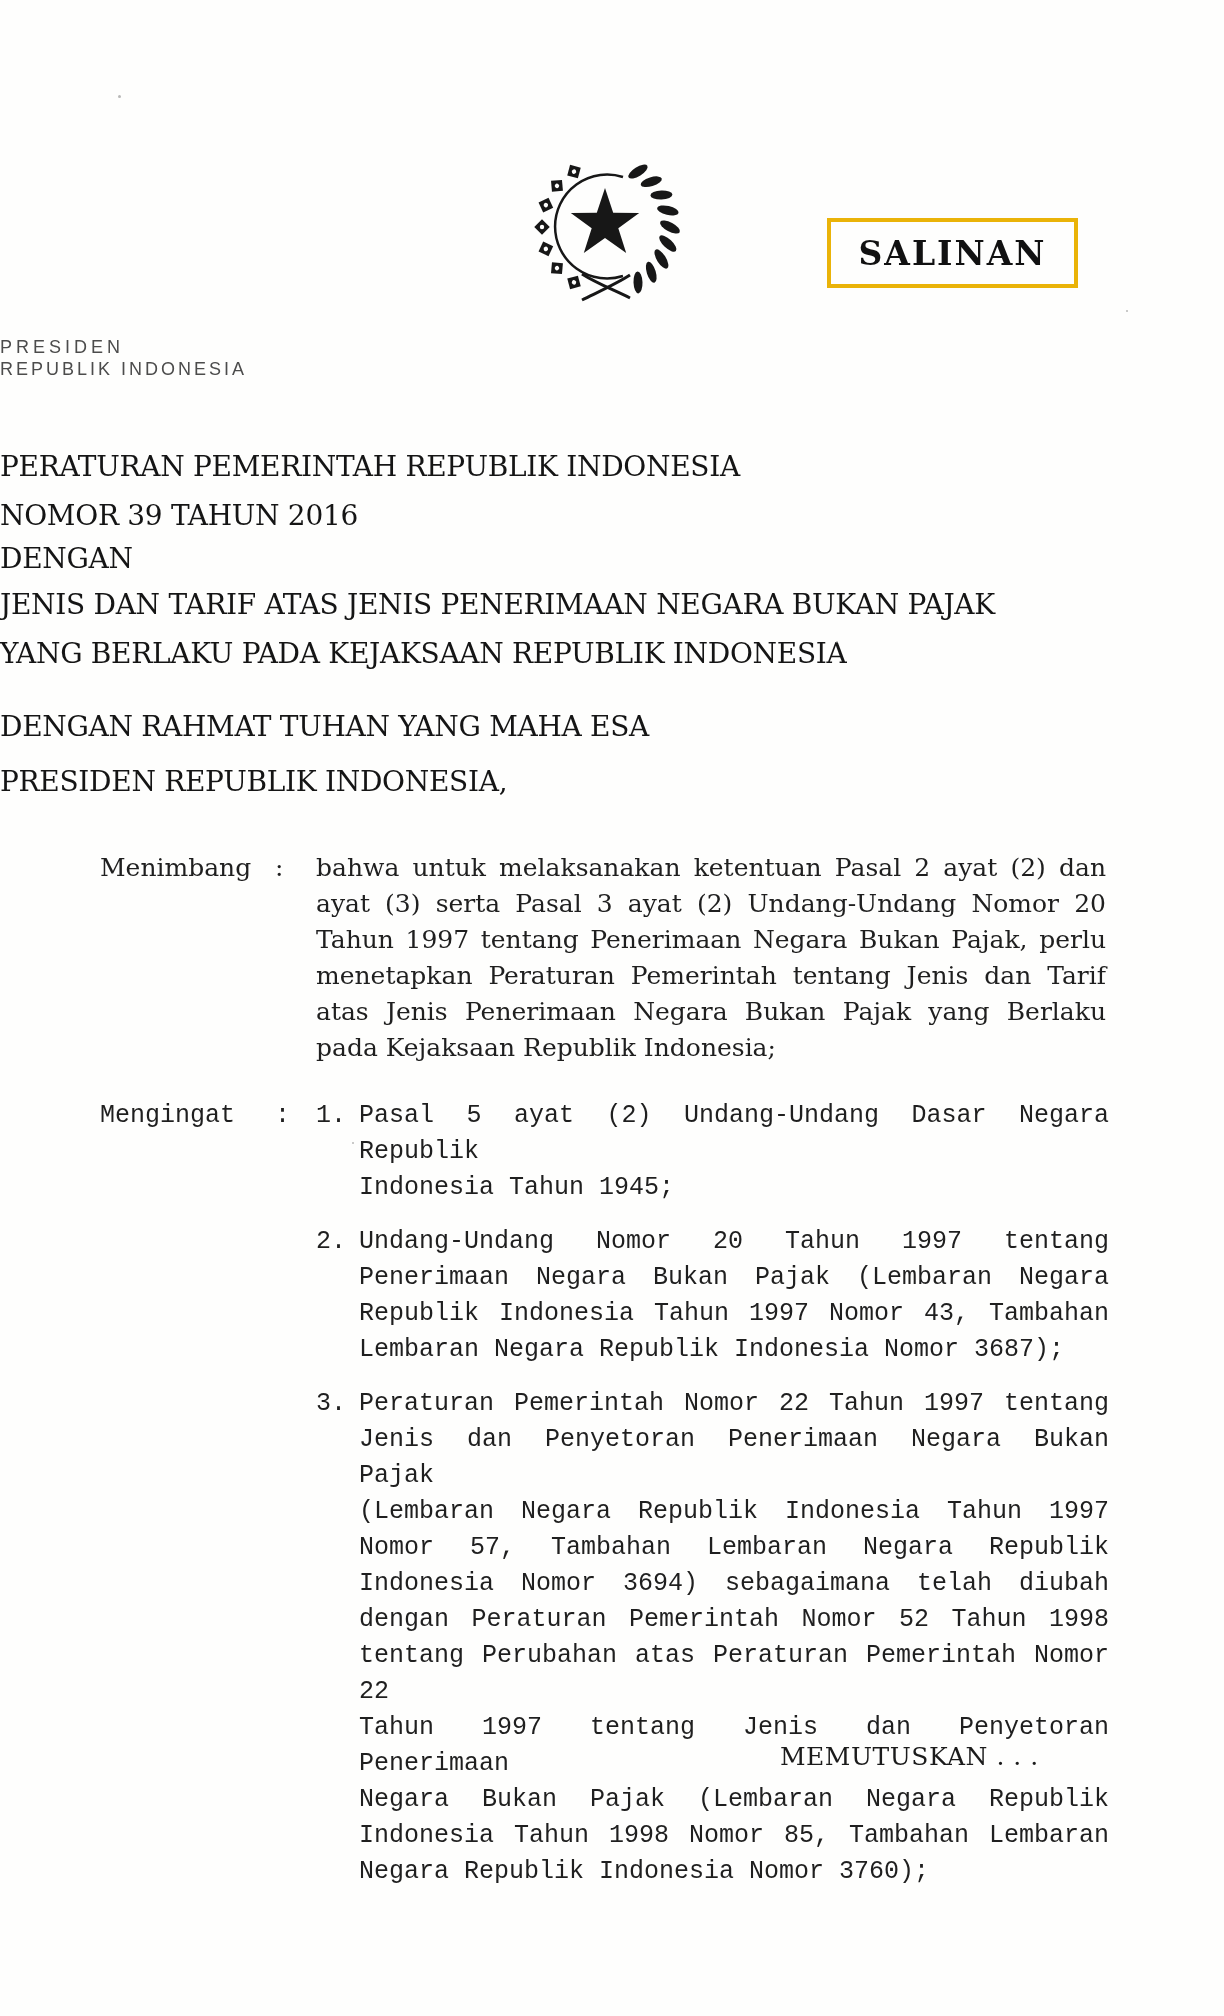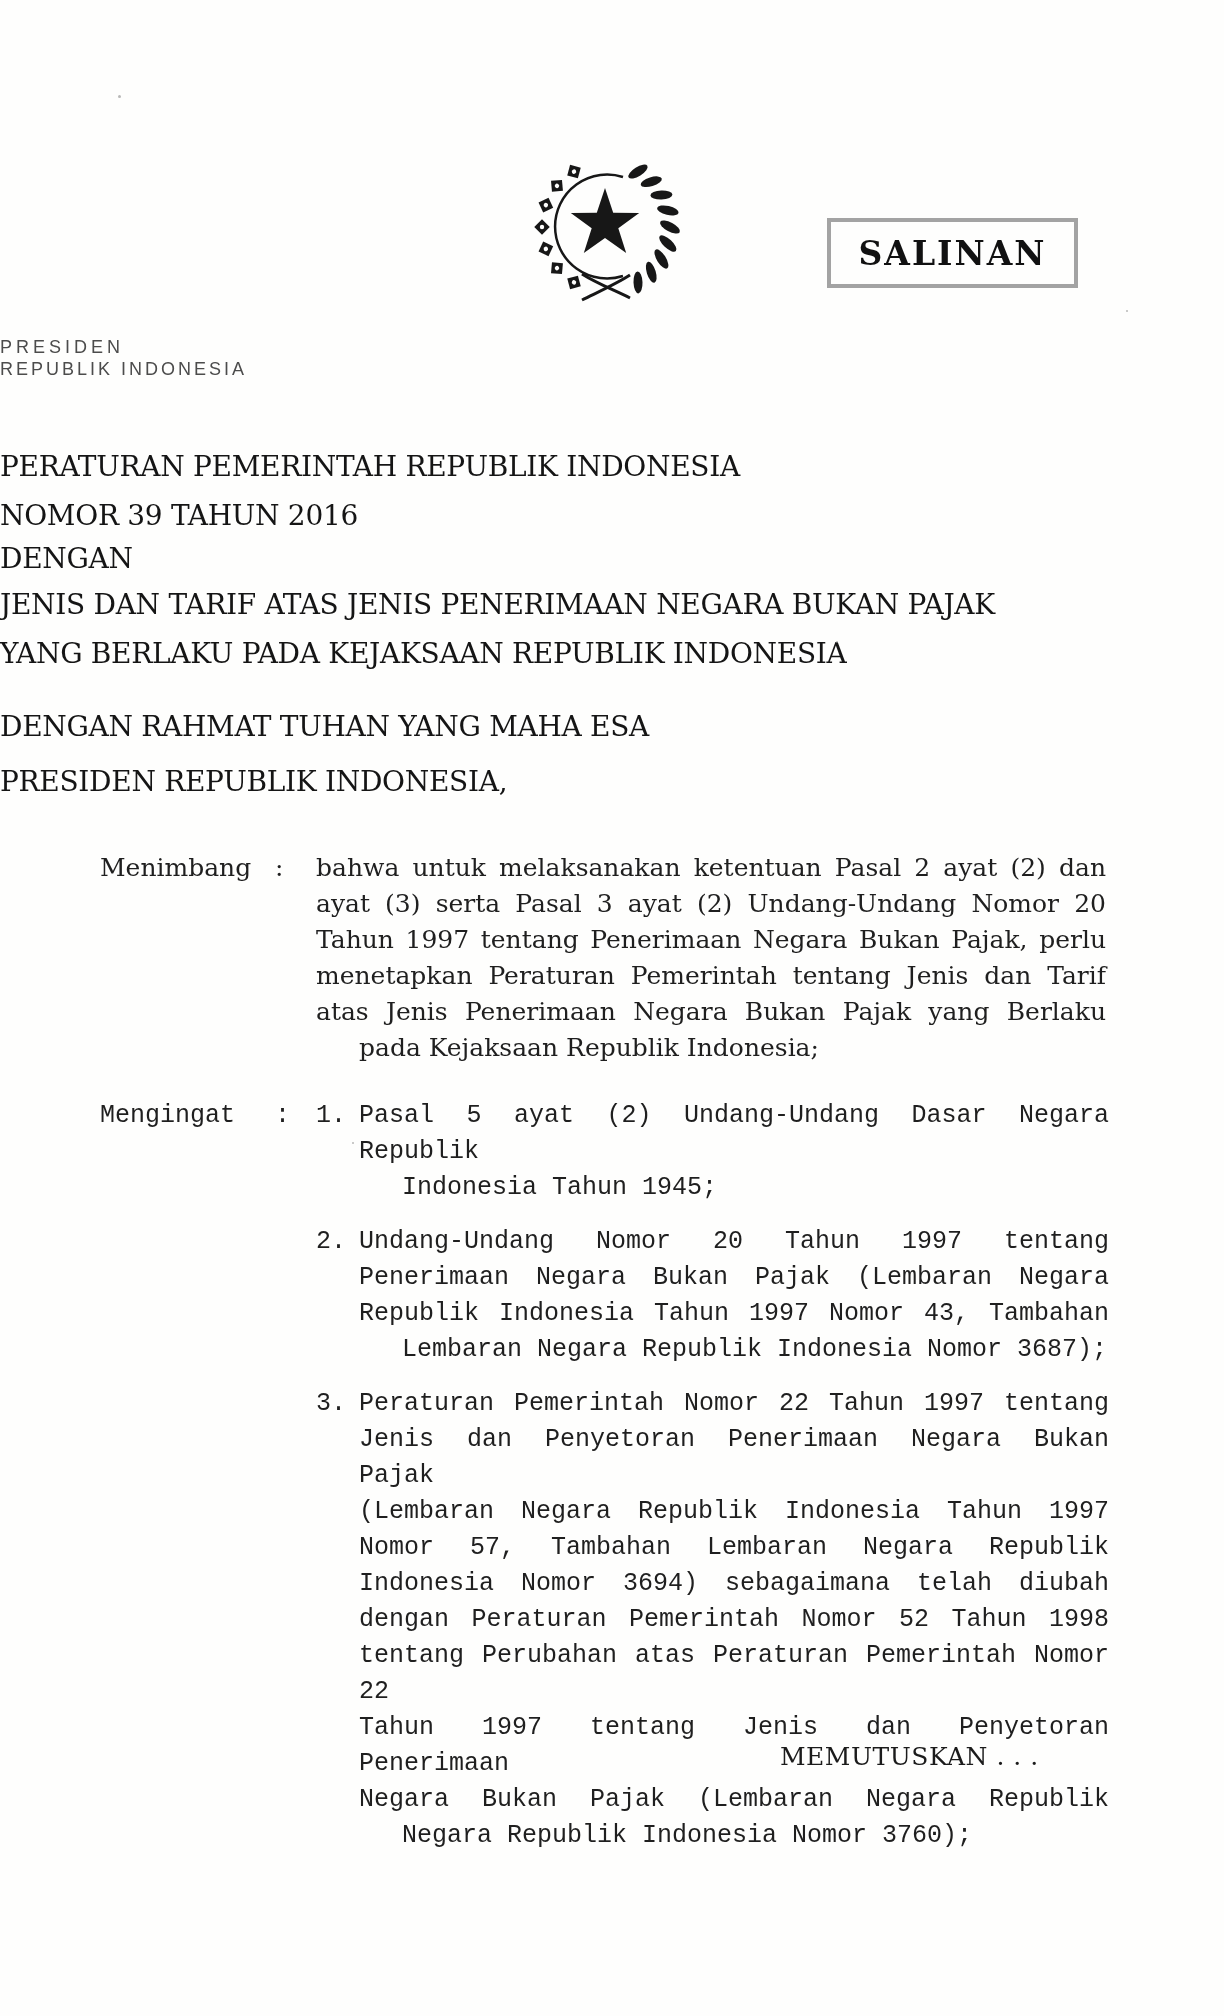--- a/index.html
+++ b/index.html
@@ -6,21 +6,21 @@
   .page{
     position:relative; width:1224px; height:2016px; margin:0 auto;
     background:#fefefd; overflow:hidden;
     font-family:"DejaVu Serif", serif; color:#1f1f1f;
   }
   
   .seal{position:absolute; left:526px; top:148px; width:160px; height:162px;}
   
   .stamp{
     position:absolute; left:827px; top:218px; width:251px; height:70px;
-    border:4px solid #a3a3a3; box-sizing:border-box;
+    border:4px solid #eab308; box-sizing:border-box;
     display:flex; align-items:center; justify-content:center;
     font-family:"DejaVu Serif", serif; font-weight:bold; font-size:33px;
     letter-spacing:2px; color:#111;
   }
   
   .letterhead{position:absolute; top:336px; left:0; width:100%; text-align:left;
     font-family:"Liberation Sans", sans-serif; color:#4c4c4c;}
   .letterhead .lh1{font-size:18px; letter-spacing:4px; line-height:22px;}
   .letterhead .lh2{font-size:18px; letter-spacing:3px; line-height:22px;}
   
@@ -29,21 +29,21 @@
   .t1{top:450px;} .t2{top:499px;} .t3{top:542px;} .t4{top:588px;} .t5{top:637px;}
   .t6{top:710px;} .t7{top:765px;}
   
   .block{position:absolute; left:100px; width:1006px; font-size:25px; line-height:36px;}
   .block .label{position:absolute; left:0; top:0; white-space:nowrap;}
   .block .colon{position:absolute; left:175px; top:0;}
   .block .body{position:absolute; left:216px; top:0; width:790px;}
   .blk-menimbang{top:850px; height:220px;}
   .blk-mengingat{top:1098px; height:660px;font-family:Liberation Mono, monospace;}
   .jline{text-align:justify; text-align-last:justify;}
-  .jline.last{text-align-last:left;margin-left:43px;}
+  .jline.last{text-align-last:left;}
   .item{position:relative; margin-bottom:18px;}
   .item .num{position:absolute; left:0; top:0;}
   .item .ibody{margin-left:43px; width:750px;}
   
   .catchword{position:absolute; left:780px; top:1742px; font-size:25px;
     letter-spacing:0.5px; white-space:nowrap; color:#1b1b1b;}
   
   .speck{position:absolute; background:#9a9a9a; border-radius:50%; opacity:.7;}
   .s1{left:118px; top:95px; width:3px; height:3px;}
   .s2{left:1126px; top:310px; width:2px; height:2px;}
@@ -183,20 +183,21 @@
         <div class="ibody">
             <div class="jline">Peraturan Pemerintah Nomor 22 Tahun 1997 tentang</div>
             <div class="jline">Jenis dan Penyetoran Penerimaan Negara Bukan Pajak</div>
             <div class="jline">(Lembaran Negara Republik Indonesia Tahun 1997</div>
             <div class="jline">Nomor 57, Tambahan Lembaran Negara Republik</div>
             <div class="jline">Indonesia Nomor 3694) sebagaimana telah diubah</div>
             <div class="jline">dengan Peraturan Pemerintah Nomor 52 Tahun 1998</div>
             <div class="jline">tentang Perubahan atas Peraturan Pemerintah Nomor 22</div>
             <div class="jline">Tahun 1997 tentang Jenis dan Penyetoran Penerimaan</div>
             <div class="jline">Negara Bukan Pajak  (Lembaran Negara Republik</div>
+            <div class="jline">Indonesia Tahun 1998 Nomor 85, Tambahan Lembaran</div>
             <div class="jline last">Negara Republik Indonesia Nomor 3760);</div>
           </div>
       </div>
     </div>
   </div>
 
   <div class="catchword">MEMUTUSKAN . . .</div>
 
   <div class="speck s1"></div>
   <div class="speck s2"></div>

